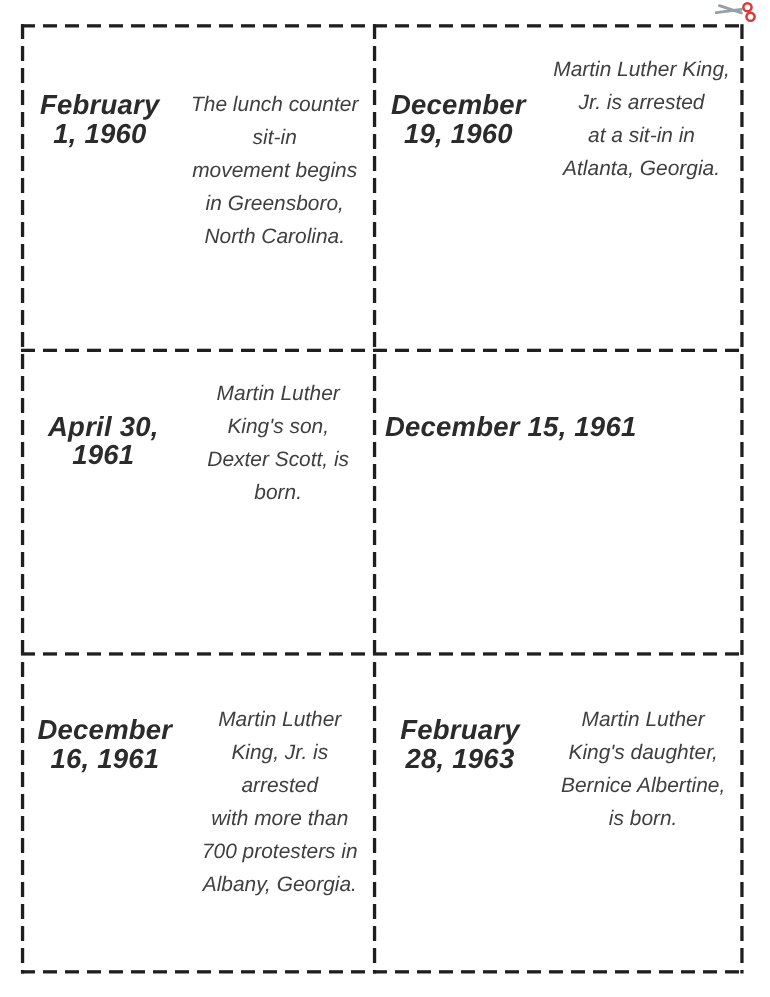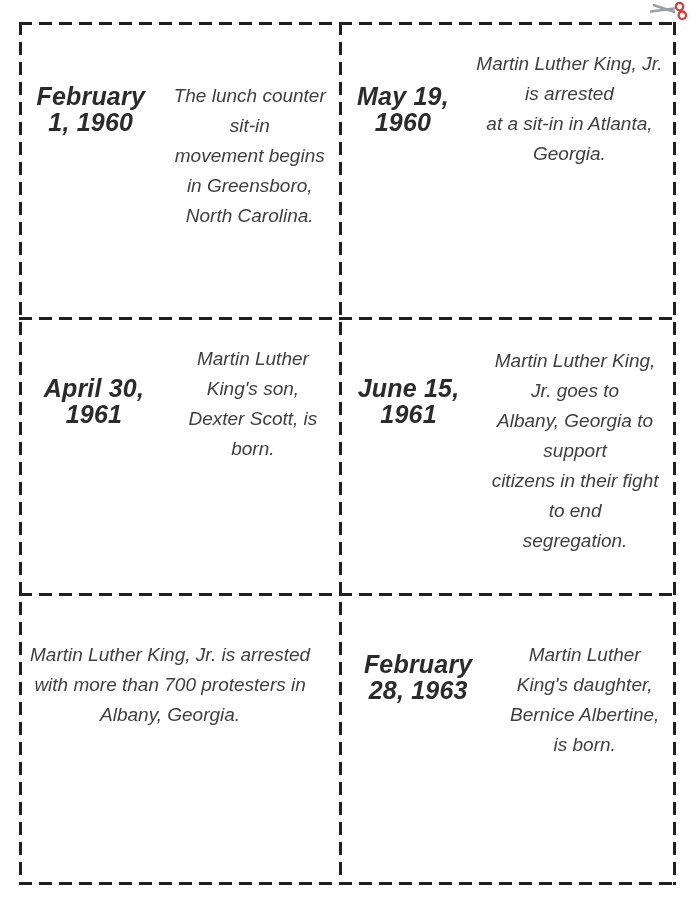--- a/index.html
+++ b/index.html
@@ -124,40 +124,37 @@
     <div class="grid">
 
       <div class="card c1">
         <h2>February 1, 1960</h2>
         <p>The lunch counter sit-in
 movement begins in Greensboro,
 North Carolina.</p>
       </div>
 
       <div class="card c2">
-        <h2>May 19, 1960</h2>
+        <h2>December 19, 1960</h2>
         <p>Martin Luther King, Jr. is arrested
 at a sit-in in Atlanta, Georgia.</p>
       </div>
 
       <div class="card c3">
         <h2>April 30, 1961</h2>
         <p>Martin Luther King's son,
 Dexter Scott, is born.</p>
       </div>
 
       <div class="card c4">
-        <h2>June 15, 1961</h2>
-        <p>Martin Luther King, Jr. goes to
-Albany, Georgia to support
-citizens in their fight to end
-segregation.</p>
+        <h2>December 15, 1961</h2>
       </div>
 
       <div class="card c5">
+        <h2>December 16, 1961</h2>
         <p>Martin Luther King, Jr. is arrested
 with more than 700 protesters in
 Albany, Georgia.</p>
       </div>
 
       <div class="card c6">
         <h2>February 28, 1963</h2>
         <p>Martin Luther King's daughter,
 Bernice Albertine, is born.</p>
       </div>

